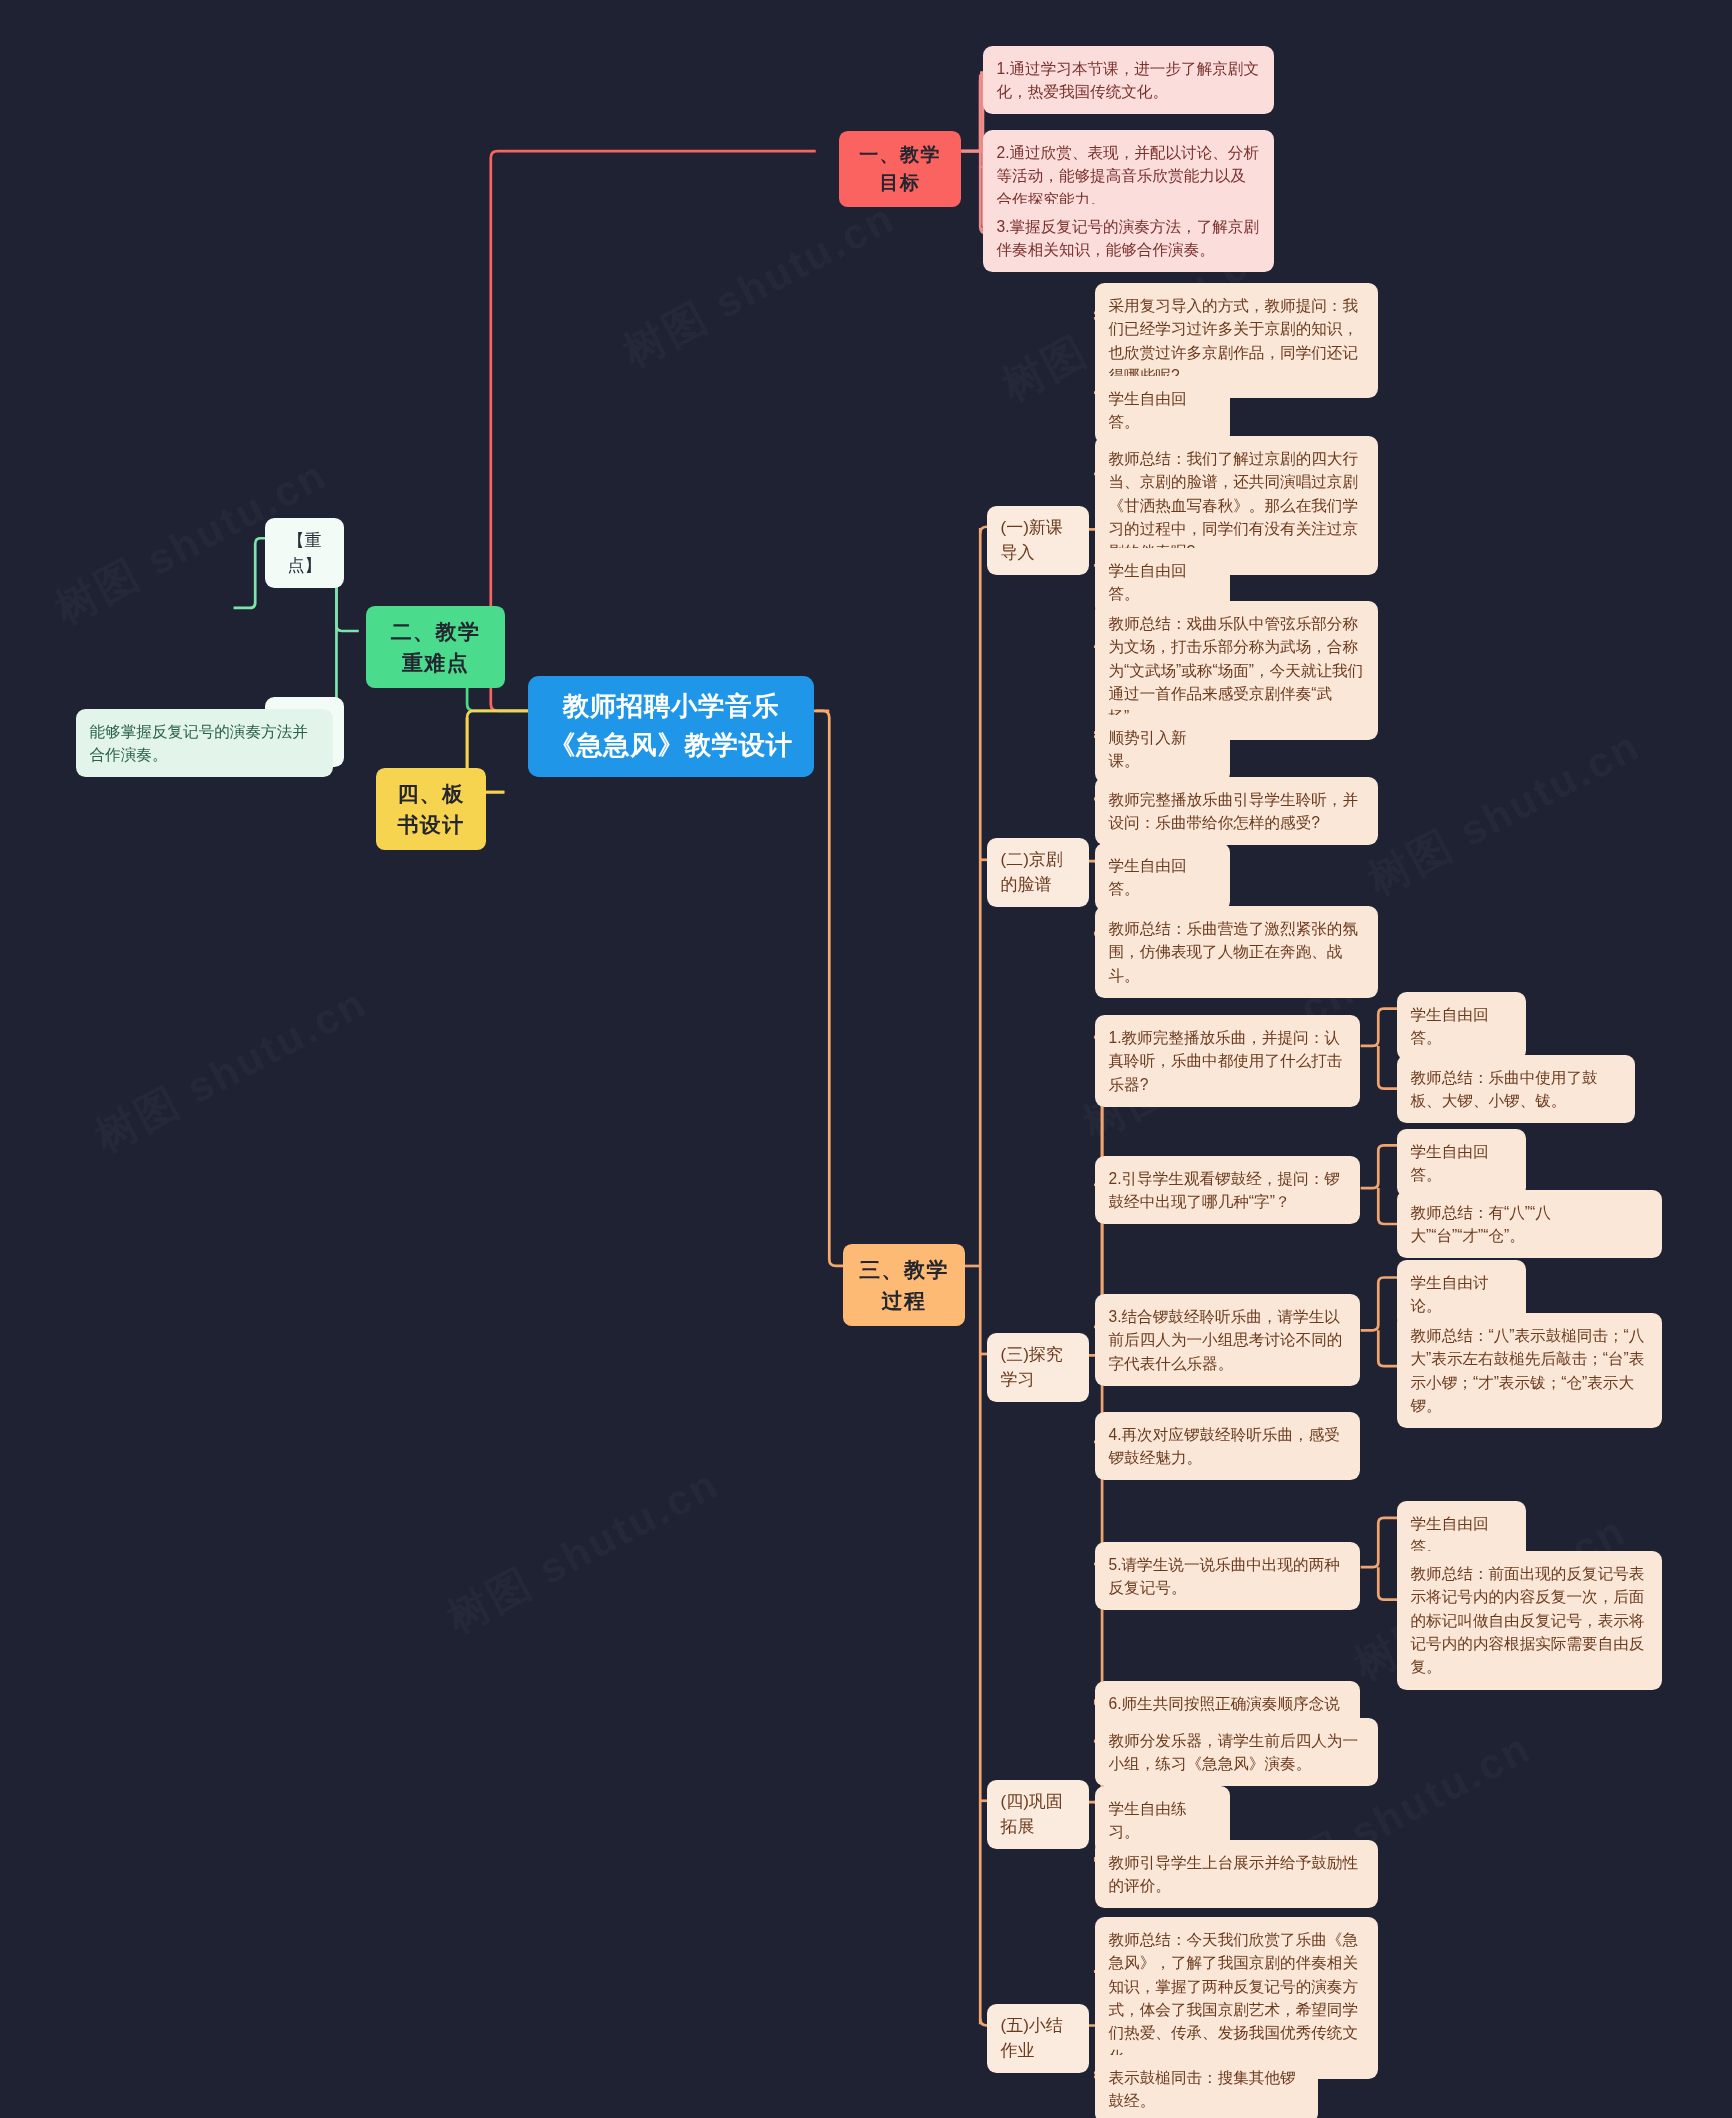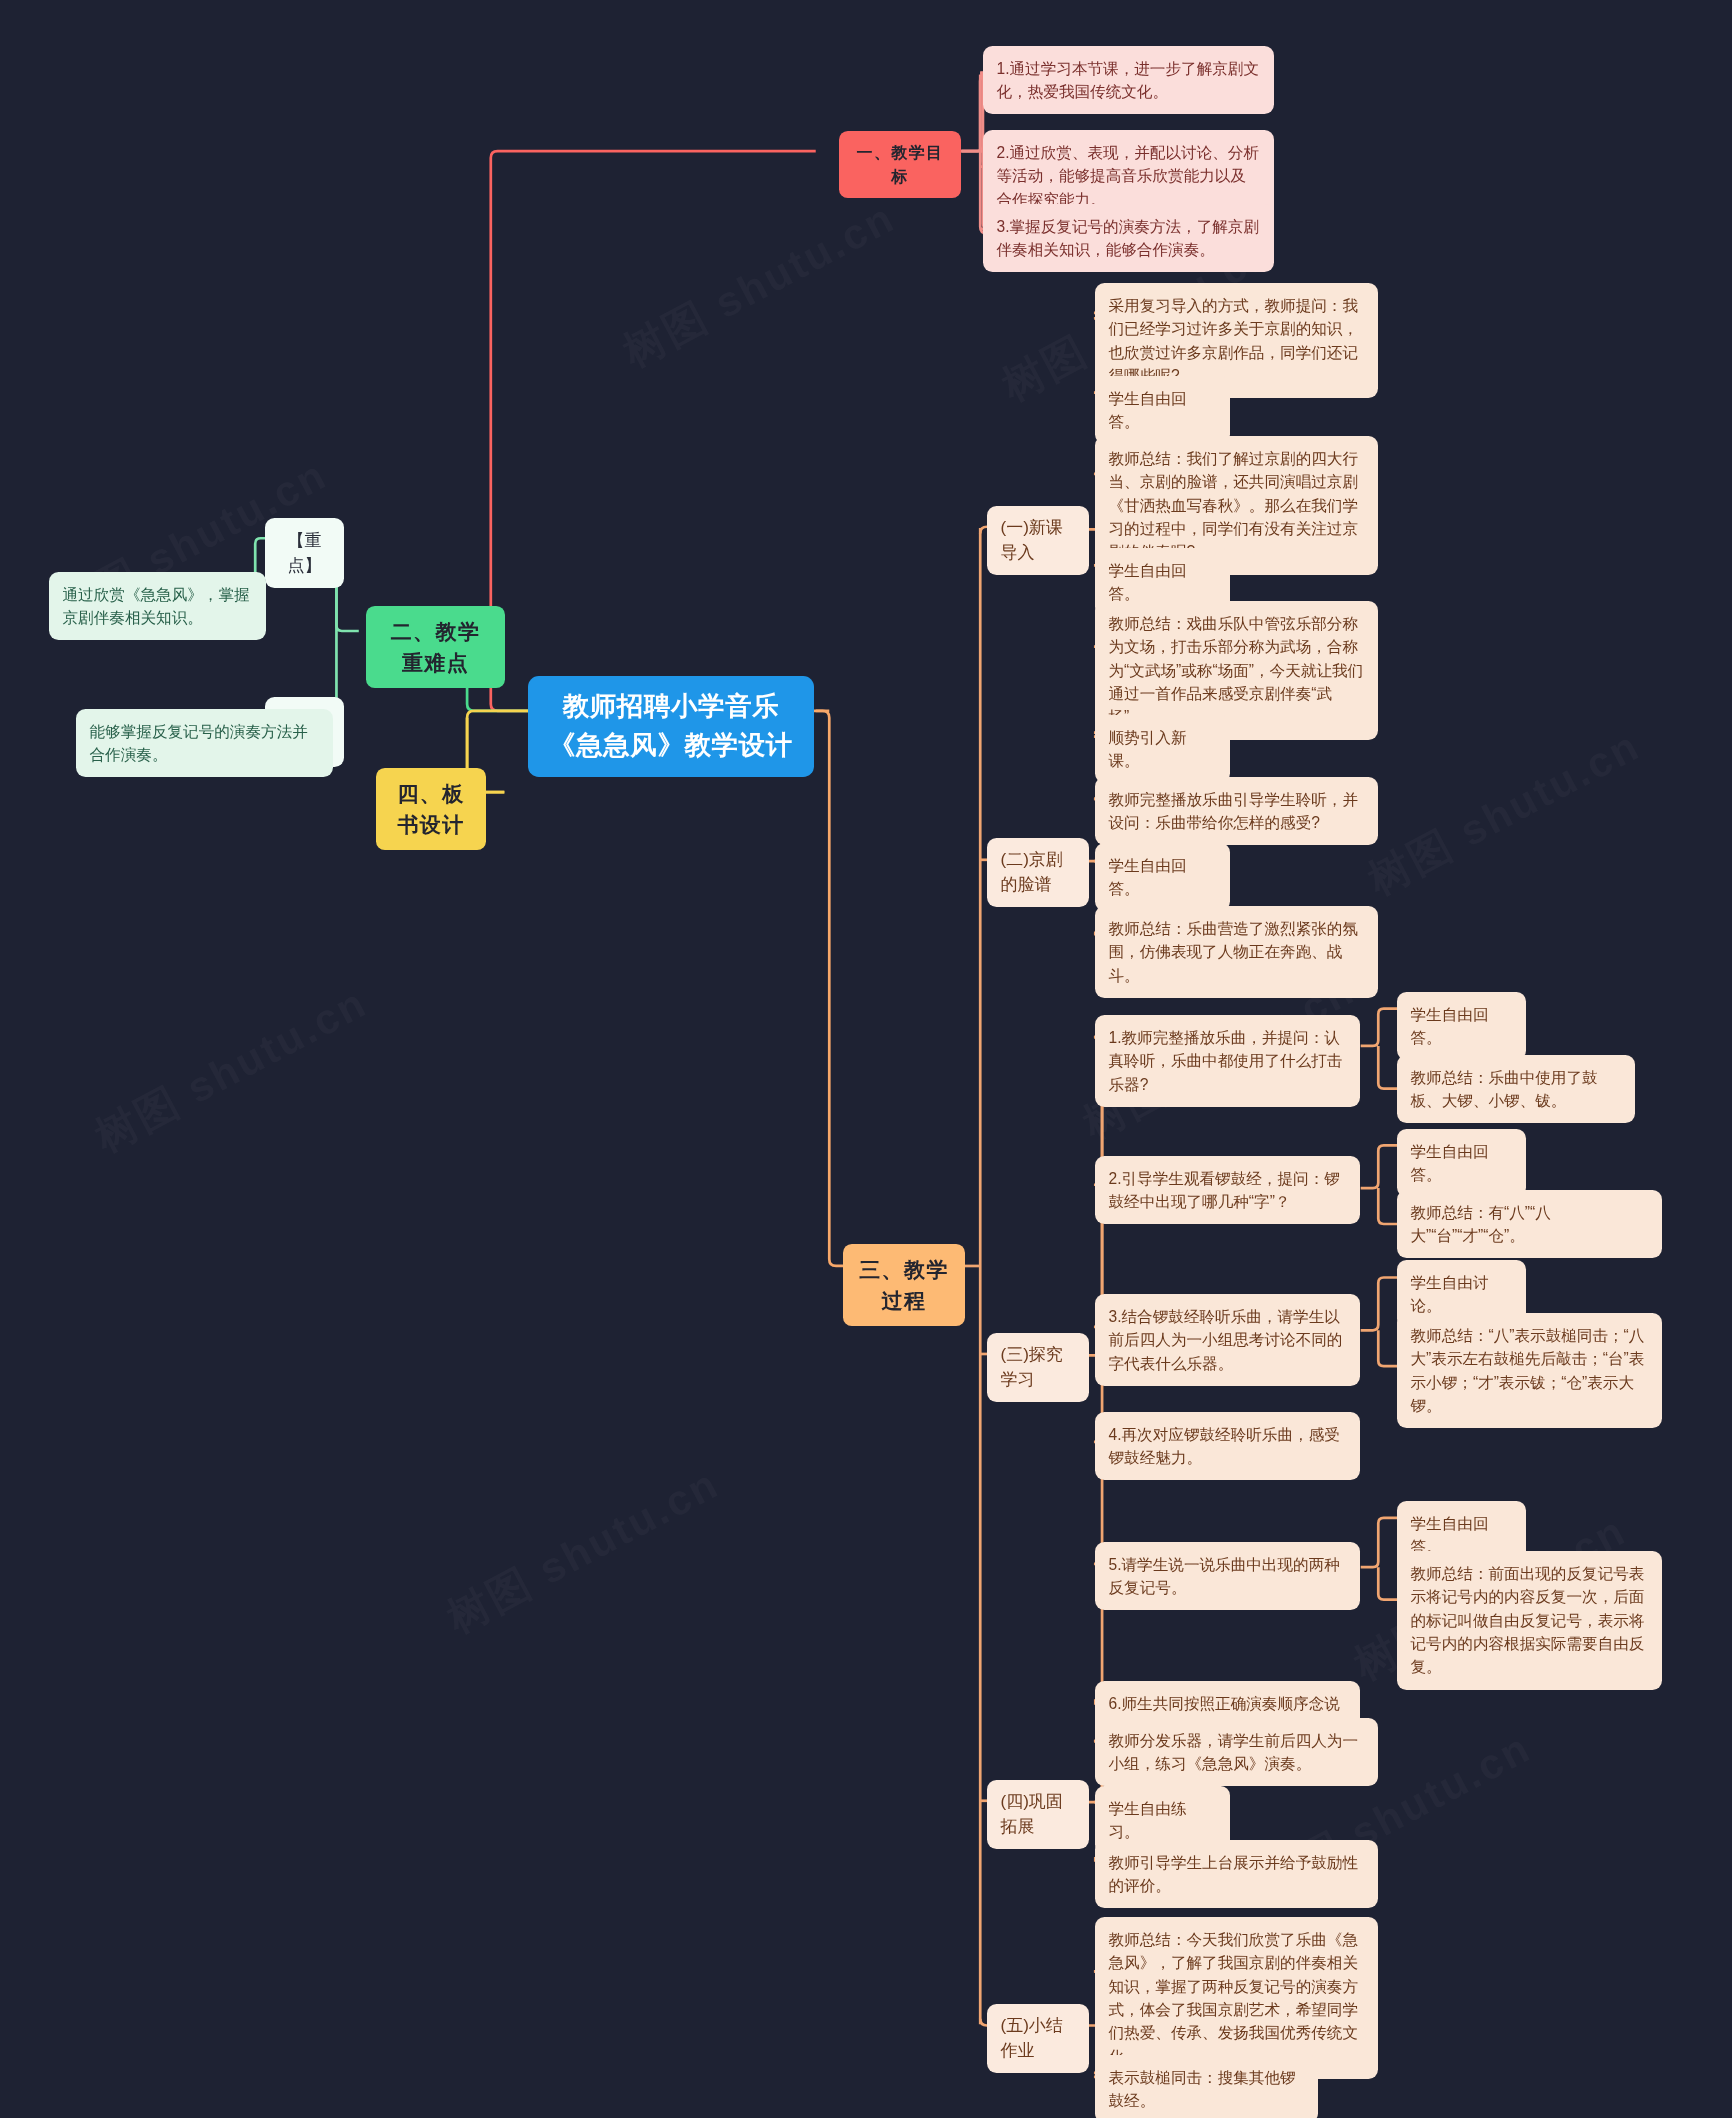--- a/index.html
+++ b/index.html
@@ -46,21 +46,21 @@
     font-size:26.4px;
     font-weight:700;
     text-align:center;
     justify-content:center;
     border-radius:10.8px;
     padding:10.8px 15px;
     letter-spacing:0.7px;
   }
 
   
-  .b-red{background:#fa6360;color:#23252f;font-size:16px;font-weight:700;padding:9.5px 15px;letter-spacing:1.4px;border-radius:8.8px;}
+  .b-red{background:#fa6360;color:#23252f;font-size:19px;font-weight:700;padding:9.5px 15px;letter-spacing:1.4px;border-radius:8.8px;}
   .b-green{background:#4adb8d;color:#23252f;font-size:21px;font-weight:700;padding:9.5px 15px;letter-spacing:1.4px;border-radius:8.8px;}
   .b-orange{background:#fdba74;color:#23252f;font-size:21px;font-weight:700;padding:9.5px 15px;letter-spacing:1.4px;border-radius:8.8px;}
   .b-yellow{background:#f7d martin;}
   .b-yellow{background:#f6d44f;color:#23252f;font-size:21px;font-weight:700;padding:9.5px 15px;letter-spacing:1.4px;border-radius:8.8px;}
 
   
   .leaf-red{background:#fbdedb;color:#7a2f2c;font-size:15.6px;padding:10.8px 13.5px;border-radius:9.5px;}
   .leaf-green{background:#e3f5ea;color:#28604a;font-size:15.6px;padding:10.8px 13.5px;border-radius:9.5px;}
   .leaf-green-sm{background:#f2fbf6;color:#2b2f3a;font-size:17px;font-weight:400;padding:9.5px 13.5px;border-radius:9.5px;text-align:center;justify-content:center;}
   .leaf-orange{background:#fae7d8;color:#6b3a1d;font-size:15.6px;padding:10.8px 13.5px;border-radius:9.5px;}
@@ -179,23 +179,20 @@
     <span>3.掌握反复记号的演奏方法，了解京剧伴奏相关知识，能够合作演奏。</span>
   </div>
 
   <div class="node b-green" style="left:366px; top:606px; width:139px; justify-content:center;">
     <span style="text-align:center;">二、教学重难点</span>
   </div>
 
   <div class="node leaf-green-sm" style="left:265px; top:518px; width:79px;">
     <span>【重点】</span>
   </div>
-  <div class="node leaf-green" style="left:49px; top:572px; width:217px;">
-    <span>通过欣赏《急急风》，掌握京剧伴奏相关知识。</span>
-  </div>
 
   <div class="node leaf-green-sm" style="left:265px; top:697px; width:79px;">
     <span>【难点】</span>
   </div>
   <div class="node leaf-green" style="left:76px; top:709px; width:257px;">
     <span>能够掌握反复记号的演奏方法并合作演奏。</span>
   </div>
 
   <div class="node b-yellow" style="left:376px; top:768px; width:110px; justify-content:center;">
     <span style="text-align:center;">四、板书设计</span>

